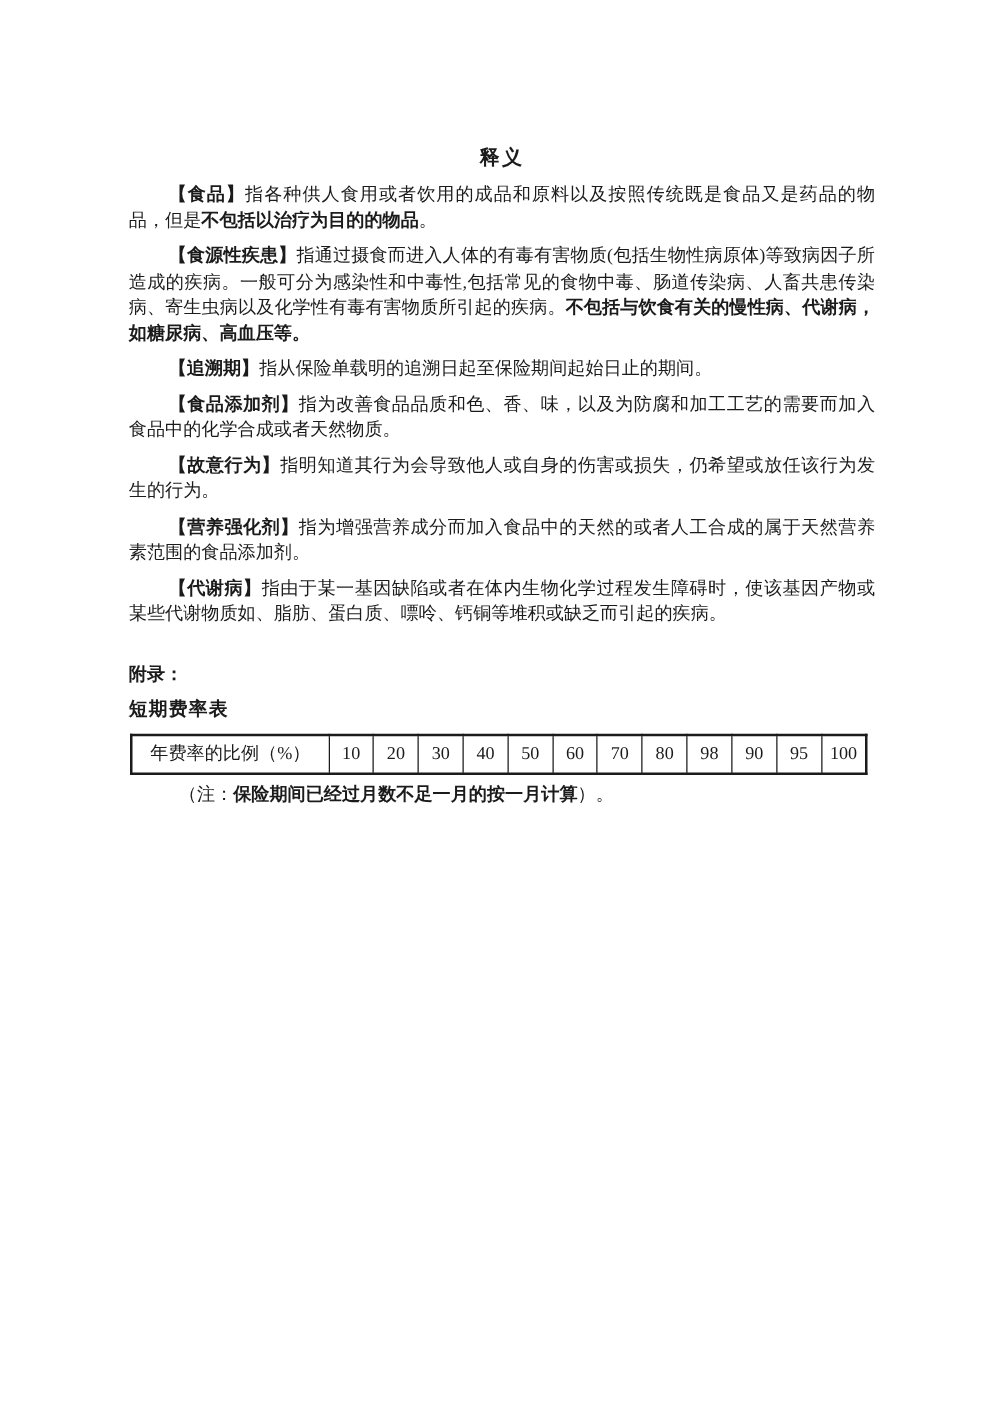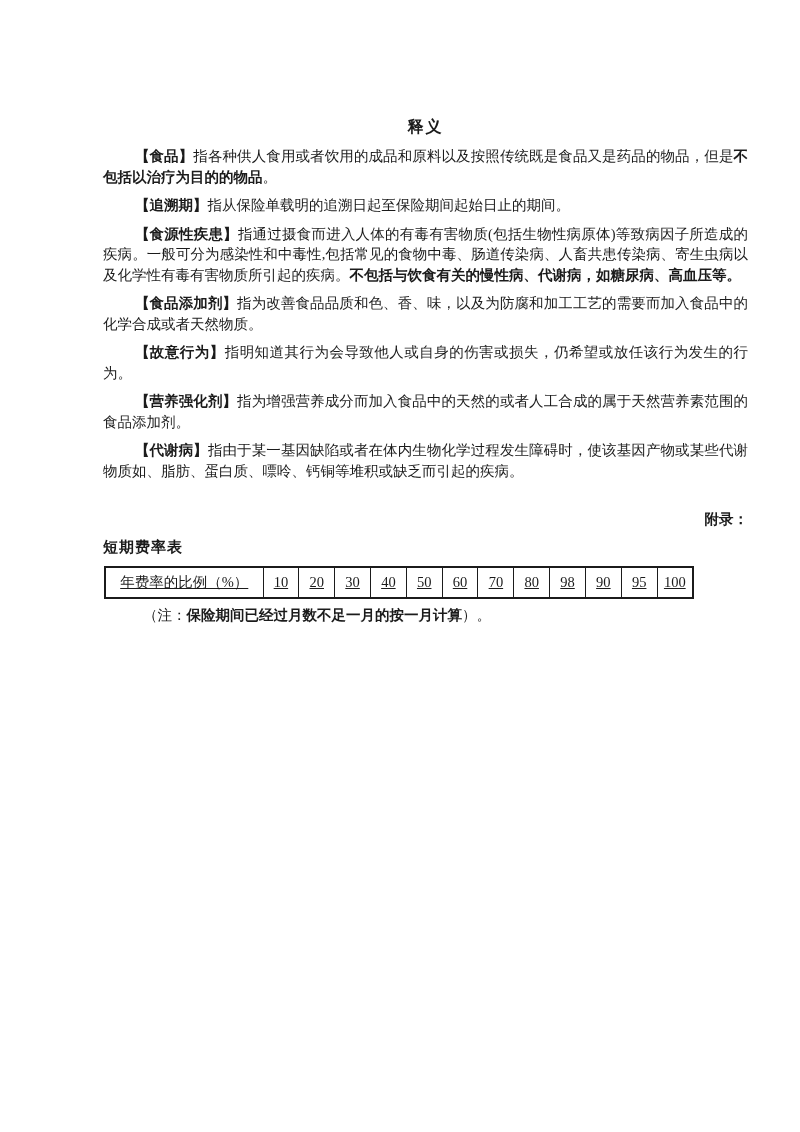--- a/index.html
+++ b/index.html
@@ -9,42 +9,42 @@
     position: relative;
     width: 800px;
     height: 1132px;
     margin: 0 auto;
     background: #ffffff;
     color: #1b1b1b;
     overflow: hidden;
   }
   .content {
     padding-left: 103px;
-    padding-right: 52px;
+    padding-right: 100px;
   }
   .doc-title {
     margin-top: 118px;
     text-align: center;
     font-weight: bold;
     font-size: 16px;
     line-height: 18px;
     letter-spacing: 2px;
   }
   .paras { margin-top: 10px; }
   .para {
     font-size: 14.5px;
     line-height: 20.5px;
     margin-top: 8px;
     text-align: justify;
     text-indent: 2.2em;
   }
   .b { font-weight: bold; }
   .appendix-label {
     margin-top: 29px;
-    text-align: right;
+    text-align: left;
     font-weight: bold;
     font-size: 14.5px;
     line-height: 18px;
   }
   .table-title {
     margin-top: 9px;
     text-align: left;
     font-weight: bold;
     font-size: 15px;
     line-height: 20px;
@@ -61,40 +61,40 @@
   table.rate-table td {
     border: 1px solid #1b1b1b;
     text-align: center;
     vertical-align: middle;
     font-size: 14.5px;
     line-height: 19px;
     padding: 1px 2px;
   }
   table.rate-table td.label-cell { width: 158px; }
   tr.months-row td { height: 50px; }
-  tr.rates-row td { height: 31px; text-decoration: underline; }
+  tr.rates-row td { height: 31px; }
   .note-line {
     margin-top: 6px;
     padding-left: 40px;
     font-size: 14.5px;
     line-height: 20px;
   }
 </style>
 </head>
 <body>
 
 <div class="page">
   <div class="content">
 
     <div class="doc-title">释义</div>
 
     <div class="paras" id="definitions">
         <p class="para"><span class="b">【食品】</span><span>指各种供人食用或者饮用的成品和原料以及按照传统既是食品又是药品的物品，但是</span><span class="b">不包括以治疗为目的的物品</span><span>。</span></p>
+        <p class="para"><span class="b">【食源性疾患】</span><span>指通过摄食而进入人体的有毒有害物质(包括生物性病原体)等致病因子所造成的疾病。一般可分为感染性和中毒性,包括常见的食物中毒、肠道传染病、人畜共患传染病、寄生虫病以及化学性有毒有害物质所引起的疾病。</span><span class="b">不包括与饮食有关的慢性病、代谢病，如糖尿病、高血压等。</span></p>
         <p class="para"><span class="b">【追溯期】</span><span>指从保险单载明的追溯日起至保险期间起始日止的期间。</span></p>
-        <p class="para"><span class="b">【食源性疾患】</span><span>指通过摄食而进入人体的有毒有害物质(包括生物性病原体)等致病因子所造成的疾病。一般可分为感染性和中毒性,包括常见的食物中毒、肠道传染病、人畜共患传染病、寄生虫病以及化学性有毒有害物质所引起的疾病。</span><span class="b">不包括与饮食有关的慢性病、代谢病，如糖尿病、高血压等。</span></p>
         <p class="para"><span class="b">【食品添加剂】</span><span>指为改善食品品质和色、香、味，以及为防腐和加工工艺的需要而加入食品中的化学合成或者天然物质。</span></p>
         <p class="para"><span class="b">【故意行为】</span><span>指明知道其行为会导致他人或自身的伤害或损失，仍希望或放任该行为发生的行为。</span></p>
         <p class="para"><span class="b">【营养强化剂】</span><span>指为增强营养成分而加入食品中的天然的或者人工合成的属于天然营养素范围的食品添加剂。</span></p>
         <p class="para"><span class="b">【代谢病】</span><span>指由于某一基因缺陷或者在体内生物化学过程发生障碍时，使该基因产物或某些代谢物质如、脂肪、蛋白质、嘌呤、钙铜等堆积或缺乏而引起的疾病。</span></p>
       </div>
 
     <div class="appendix-label">附录：</div>
 
     <div class="table-title">短期费率表</div>
 

